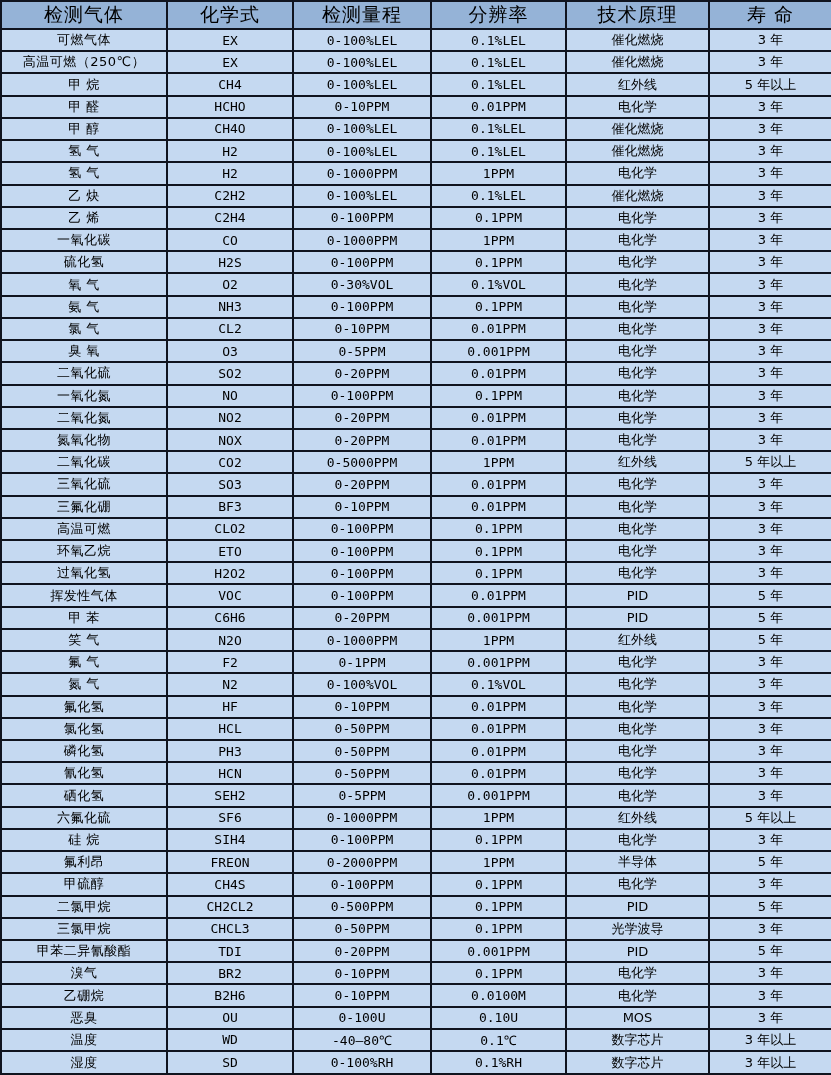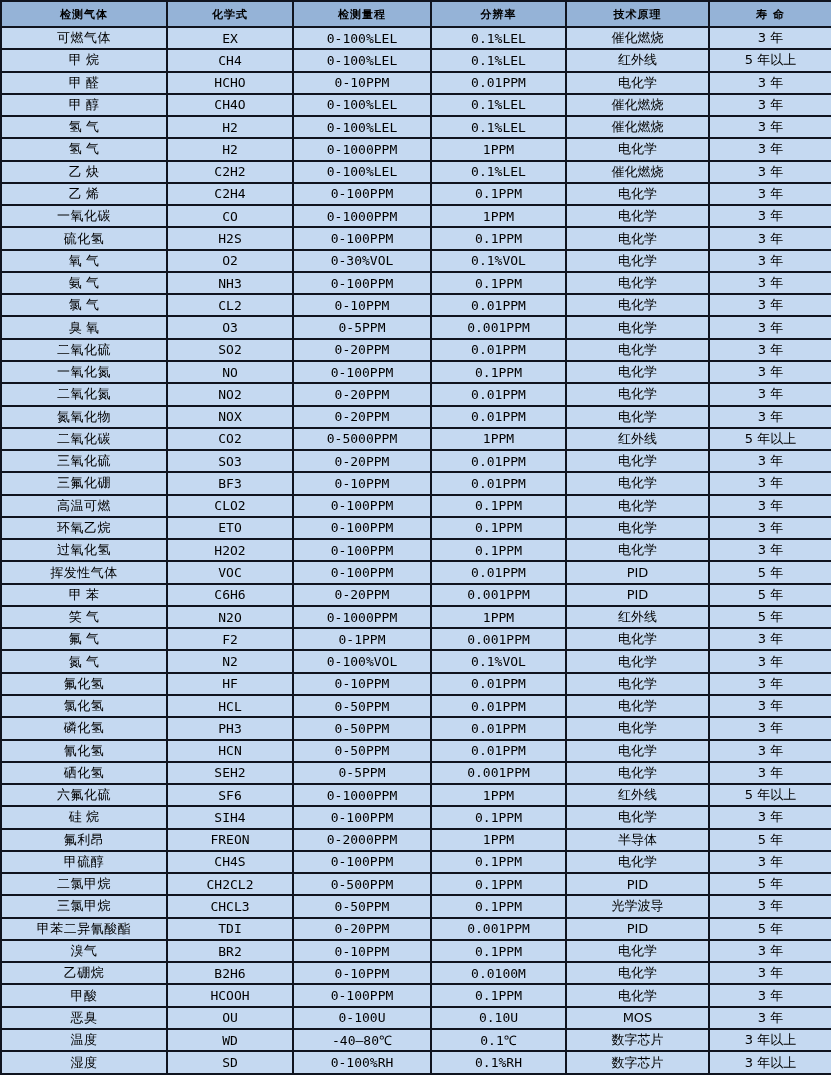--- a/index.html
+++ b/index.html
@@ -24,38 +24,37 @@
     border: 2px solid #10141F;
     text-align: center;
     vertical-align: middle;
     color: #000000;
     padding: 0 2px;
     overflow: hidden;
     white-space: nowrap;
   }
   table.spec-table th {
     background: #95B3D7;
-    font-size: 11px;
-    font-weight: bold;
+    font-size: 19px;
+    font-weight: normal;
     height: 26px;
     letter-spacing: 1px;
   }
   table.spec-table td {
     background: #C5D9F1;
     font-size: 13px;
   }
   td.col-mono {
     font-family: "DejaVu Sans Mono", "Liberation Mono", monospace;
     font-size: 12px;
     letter-spacing: 0px;
   }
   td.col-gas {
     font-size: 13px;
     letter-spacing: 0.5px;
-    font-family: Liberation Serif, serif;
   }
   td.col-cn {
     font-size: 13px;
   }
 </style>
 </head>
 <body>
 
 <div class="page">
   <table class="spec-table">
@@ -80,20 +79,28 @@
     <tbody>
         <tr>
           <td class="col-gas">可燃气体</td>
           <td class="col-mono">EX</td>
           <td class="col-mono">0-100%LEL</td>
           <td class="col-mono">0.1%LEL</td>
           <td class="col-cn">催化燃烧</td>
           <td class="col-cn">3 年</td>
         </tr>
         <tr>
+          <td class="col-gas">高温可燃（250℃）</td>
+          <td class="col-mono">EX</td>
+          <td class="col-mono">0-100%LEL</td>
+          <td class="col-mono">0.1%LEL</td>
+          <td class="col-cn">催化燃烧</td>
+          <td class="col-cn">3 年</td>
+        </tr>
+        <tr>
           <td class="col-gas">甲 烷</td>
           <td class="col-mono">CH4</td>
           <td class="col-mono">0-100%LEL</td>
           <td class="col-mono">0.1%LEL</td>
           <td class="col-cn">红外线</td>
           <td class="col-cn">5 年以上</td>
         </tr>
         <tr>
           <td class="col-gas">甲 醛</td>
           <td class="col-mono">HCHO</td>
@@ -412,28 +419,20 @@
           <td class="col-mono">0-10PPM</td>
           <td class="col-mono">0.1PPM</td>
           <td class="col-cn">电化学</td>
           <td class="col-cn">3 年</td>
         </tr>
         <tr>
           <td class="col-gas">乙硼烷</td>
           <td class="col-mono">B2H6</td>
           <td class="col-mono">0-10PPM</td>
           <td class="col-mono">0.0100M</td>
-          <td class="col-cn">电化学</td>
-          <td class="col-cn">3 年</td>
-        </tr>
-        <tr>
-          <td class="col-gas">甲酸</td>
-          <td class="col-mono">HCOOH</td>
-          <td class="col-mono">0-100PPM</td>
-          <td class="col-mono">0.1PPM</td>
           <td class="col-cn">电化学</td>
           <td class="col-cn">3 年</td>
         </tr>
         <tr>
           <td class="col-gas">恶臭</td>
           <td class="col-mono">OU</td>
           <td class="col-mono">0-100U</td>
           <td class="col-mono">0.10U</td>
           <td class="col-cn">MOS</td>
           <td class="col-cn">3 年</td>

